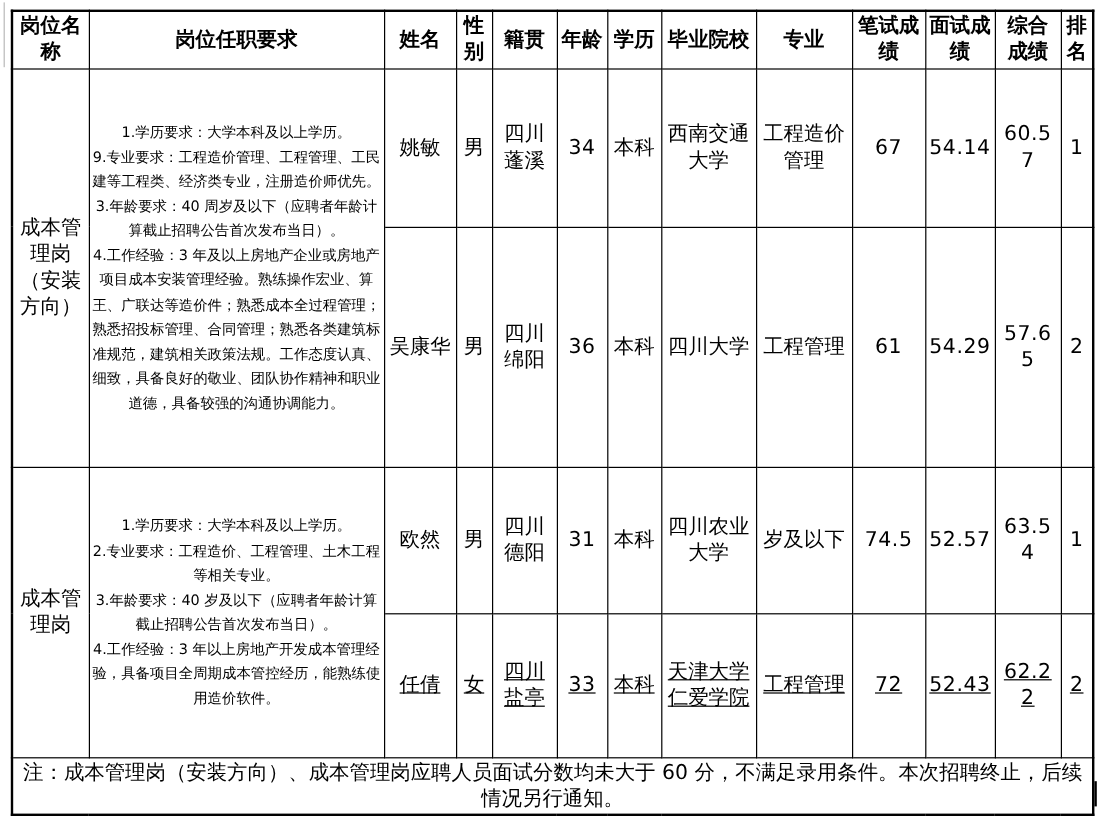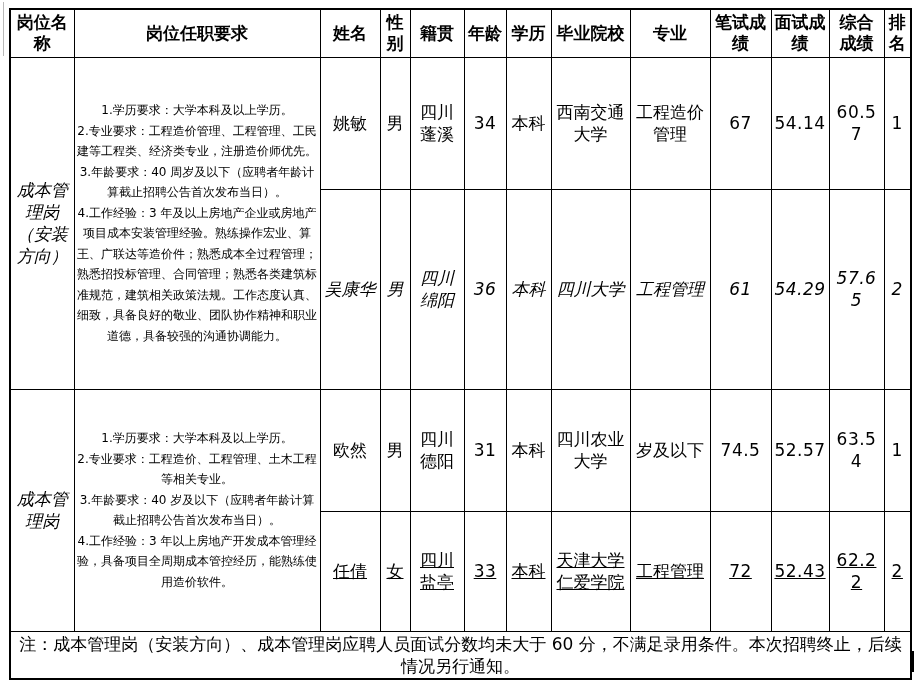--- a/index.html
+++ b/index.html
@@ -53,39 +53,38 @@
     word-break: break-all;
     overflow: hidden;
   }
   table.results th {
     font-weight: bold;
     font-size: 17px;
     line-height: 21px;
   }
   tr.row-header   { height: 48px; }
   tr.row-c1       { height: 132px; }
-  tr.row-c2       { height: 200px; font-style: italic; }
+  tr.row-c2       { height: 200px; }
   tr.row-c3       { height: 122px; }
   tr.row-c4       { height: 120px; text-decoration: underline; }
   tr.row-note     { height: 43px; }
   td.req-cell {
     text-align: left;
     vertical-align: middle;
     padding: 2px 5px;
   }
   .req-line {
     font-size: 12px;
     line-height: 20.5px;
     word-break: break-all;
   }
   td.pos-cell {
     font-size: 17px;
     line-height: 24px;
     padding: 2px 6px;
-    font-style: italic;
   }
   td.note-cell {
     text-align: left;
     padding-left: 20px;
     font-size: 15.5px;
   }
   td.num-cell { letter-spacing: 0.5px; }
 </style>
 </head>
 <body>
@@ -126,21 +125,21 @@
         <th>综合成绩</th>
         <th>排名</th>
       </tr>
     </thead>
 
     <tbody>
       <tr class="row-c1">
         <td class="pos-cell" rowspan="2">成本管理岗（安装方向）</td>
         <td class="req-cell" rowspan="2">
           <div class="req-line">1.学历要求：大学本科及以上学历。</div>
-          <div class="req-line">2.专业要求：工程造价管理、工程管理、工民建等工程类、经济类专业，注册造价师优先。</div>
+          <div class="req-line">9.专业要求：工程造价管理、工程管理、工民建等工程类、经济类专业，注册造价师优先。</div>
           <div class="req-line">3.年龄要求：40 周岁及以下（应聘者年龄计算截止招聘公告首次发布当日）。</div>
           <div class="req-line">4.工作经验：3 年及以上房地产企业或房地产项目成本安装管理经验。熟练操作宏业、算王、广联达等造价件；熟悉成本全过程管理；熟悉招投标管理、合同管理；熟悉各类建筑标准规范，建筑相关政策法规。工作态度认真、细致，具备良好的敬业、团队协作精神和职业道德，具备较强的沟通协调能力。</div>
         </td>
         <td>姚敏</td>
         <td>男</td>
         <td>四川蓬溪</td>
         <td class="num-cell">34</td>
         <td>本科</td>
         <td>西南交通大学</td>
         <td>工程造价管理</td>

